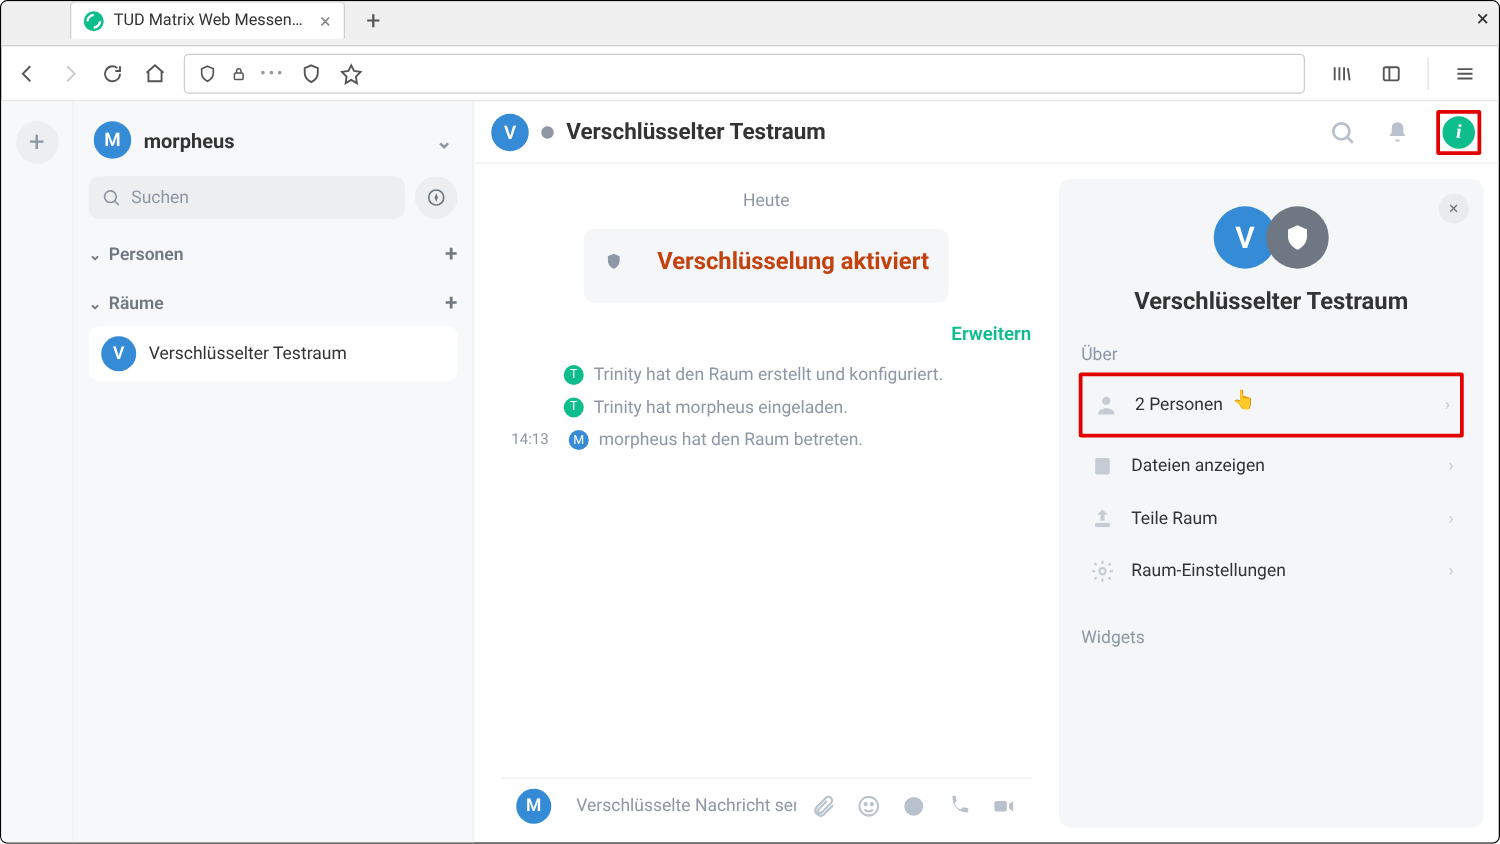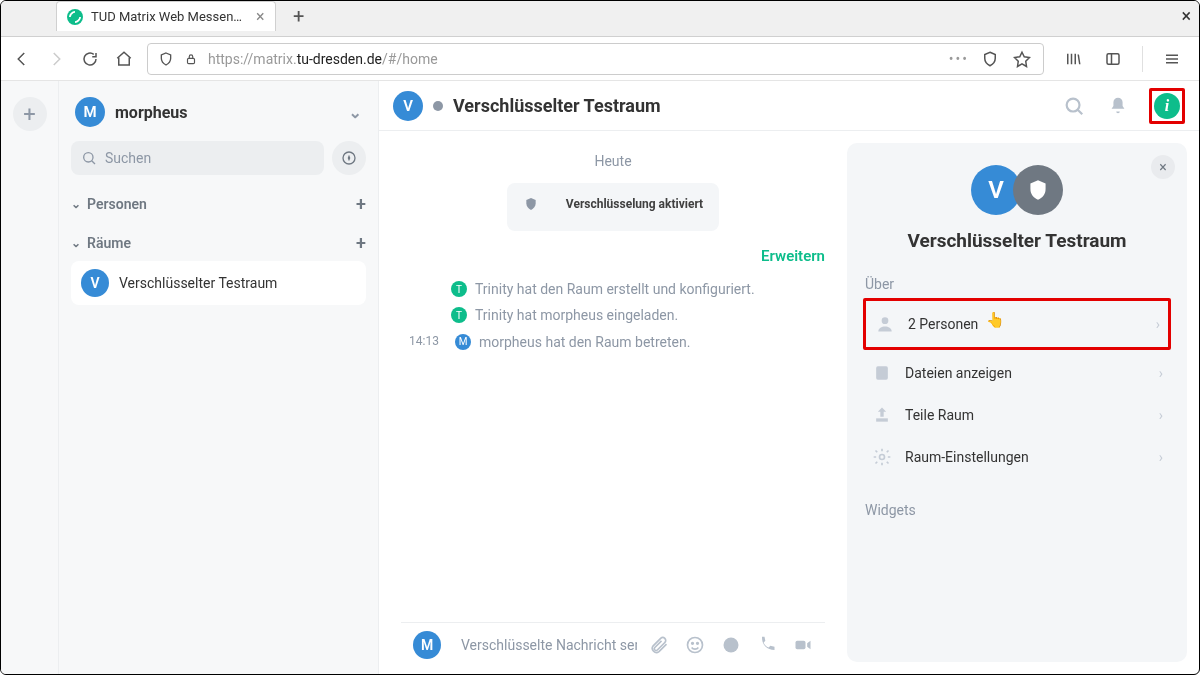--- a/index.html
+++ b/index.html
@@ -46,21 +46,21 @@
   .room-title{font-size:18px;font-weight:700;color:#333}
   .room-header .icons{margin-left:auto;display:flex;gap:18px;align-items:center}
   .ico{width:26px;height:26px;display:flex;align-items:center;justify-content:center;color:#b8c1cc}
   .ico svg{width:22px;height:22px}
   .info-ico{width:26px;height:26px;border-radius:50%;background:#0dbd8b;color:#fff;display:flex;align-items:center;justify-content:center;font-weight:700;font-family:Georgia,serif;font-style:italic}
   .hl-box{border:3px solid #e30000;padding:2px;border-radius:2px}
   .body-row{flex:1;display:flex;min-height:0}
   .timeline{flex:1;padding:16px 22px 8px;display:flex;flex-direction:column;min-width:0}
   .date-sep{text-align:center;color:#8d97a5;font-size:14px;margin:6px 0 14px}
   .enc-card{align-self:center;background:#f4f6f8;border-radius:8px;padding:12px 16px;max-width:300px;color:#6f7882;font-size:13px;line-height:1.5}
-  .enc-card .title{display:flex;align-items:center;gap:27px;font-weight:700;color:#404040;font-size:12px;margin-bottom:6px}
+  .enc-card .title{display:flex;align-items:center;gap:27px;font-weight:700;color:#c2410c;font-size:19px;margin-bottom:6px}
   .expand{color:#0dbd8b;font-weight:600;font-size:15px;text-align:right;margin-top:16px;cursor:pointer}
   .event{display:flex;align-items:flex-start;gap:8px;color:#8d97a5;font-size:14px;margin-top:6px}
   .event .dot{width:16px;height:16px;border-radius:50%;flex:0 0 16px;margin-top:2px;display:flex;align-items:center;justify-content:center;font-size:10px;color:#fff}
   .event .txt{line-height:1.45}
   .event.with-time .time{width:46px;flex:0 0 46px;font-size:12px;color:#8d97a5;margin-top:2px;text-align:center}
   .event-block{margin-left:50px;margin-top:8px}
   .composer{height:44px;border-top:1px solid #eceef0;display:flex;align-items:center;padding:0 12px;gap:12px}
   .composer .avatar{width:28px;height:28px;font-size:14px}
   .composer-input{flex:1;display:flex;align-items:center;gap:8px;color:#8d97a5;font-size:14px;overflow:hidden;white-space:nowrap}
   .composer-icons{display:flex;gap:16px;color:#b8c1cc}
@@ -122,23 +122,20 @@
           <svg viewBox="0 0 24 24">
             <path d="M12 3l7 3v5c0 5-3 8-7 10-4-2-7-5-7-10V6z"></path>
           </svg>
         </span>
       <span class="tb-ico" style="width:14px;height:14px">
           <svg viewBox="0 0 24 24">
             <rect x="6" y="11" width="12" height="9" rx="2"></rect>
             <path d="M9 11V8a3 3 0 0 1 6 0v3"></path>
           </svg>
         </span>
-      <span class="url">
-        <span class="muted">https://matrix.</span><span class="host">tu-dresden.de</span><span class="muted">/#/home</span>
-      </span>
       <span style="color:#999;letter-spacing:2px">•••</span>
       <span class="tb-ico">
           <svg viewBox="0 0 24 24">
             <path d="M12 3l7 3v5c0 5-3 8-7 10-4-2-7-5-7-10V6z"></path>
           </svg>
         </span>
       <span class="tb-ico">
           <svg viewBox="0 0 24 24">
             <polygon points="12 3 15 9 22 10 17 15 18 22 12 18.5 6 22 7 15 2 10 9 9"></polygon>
           </svg>

